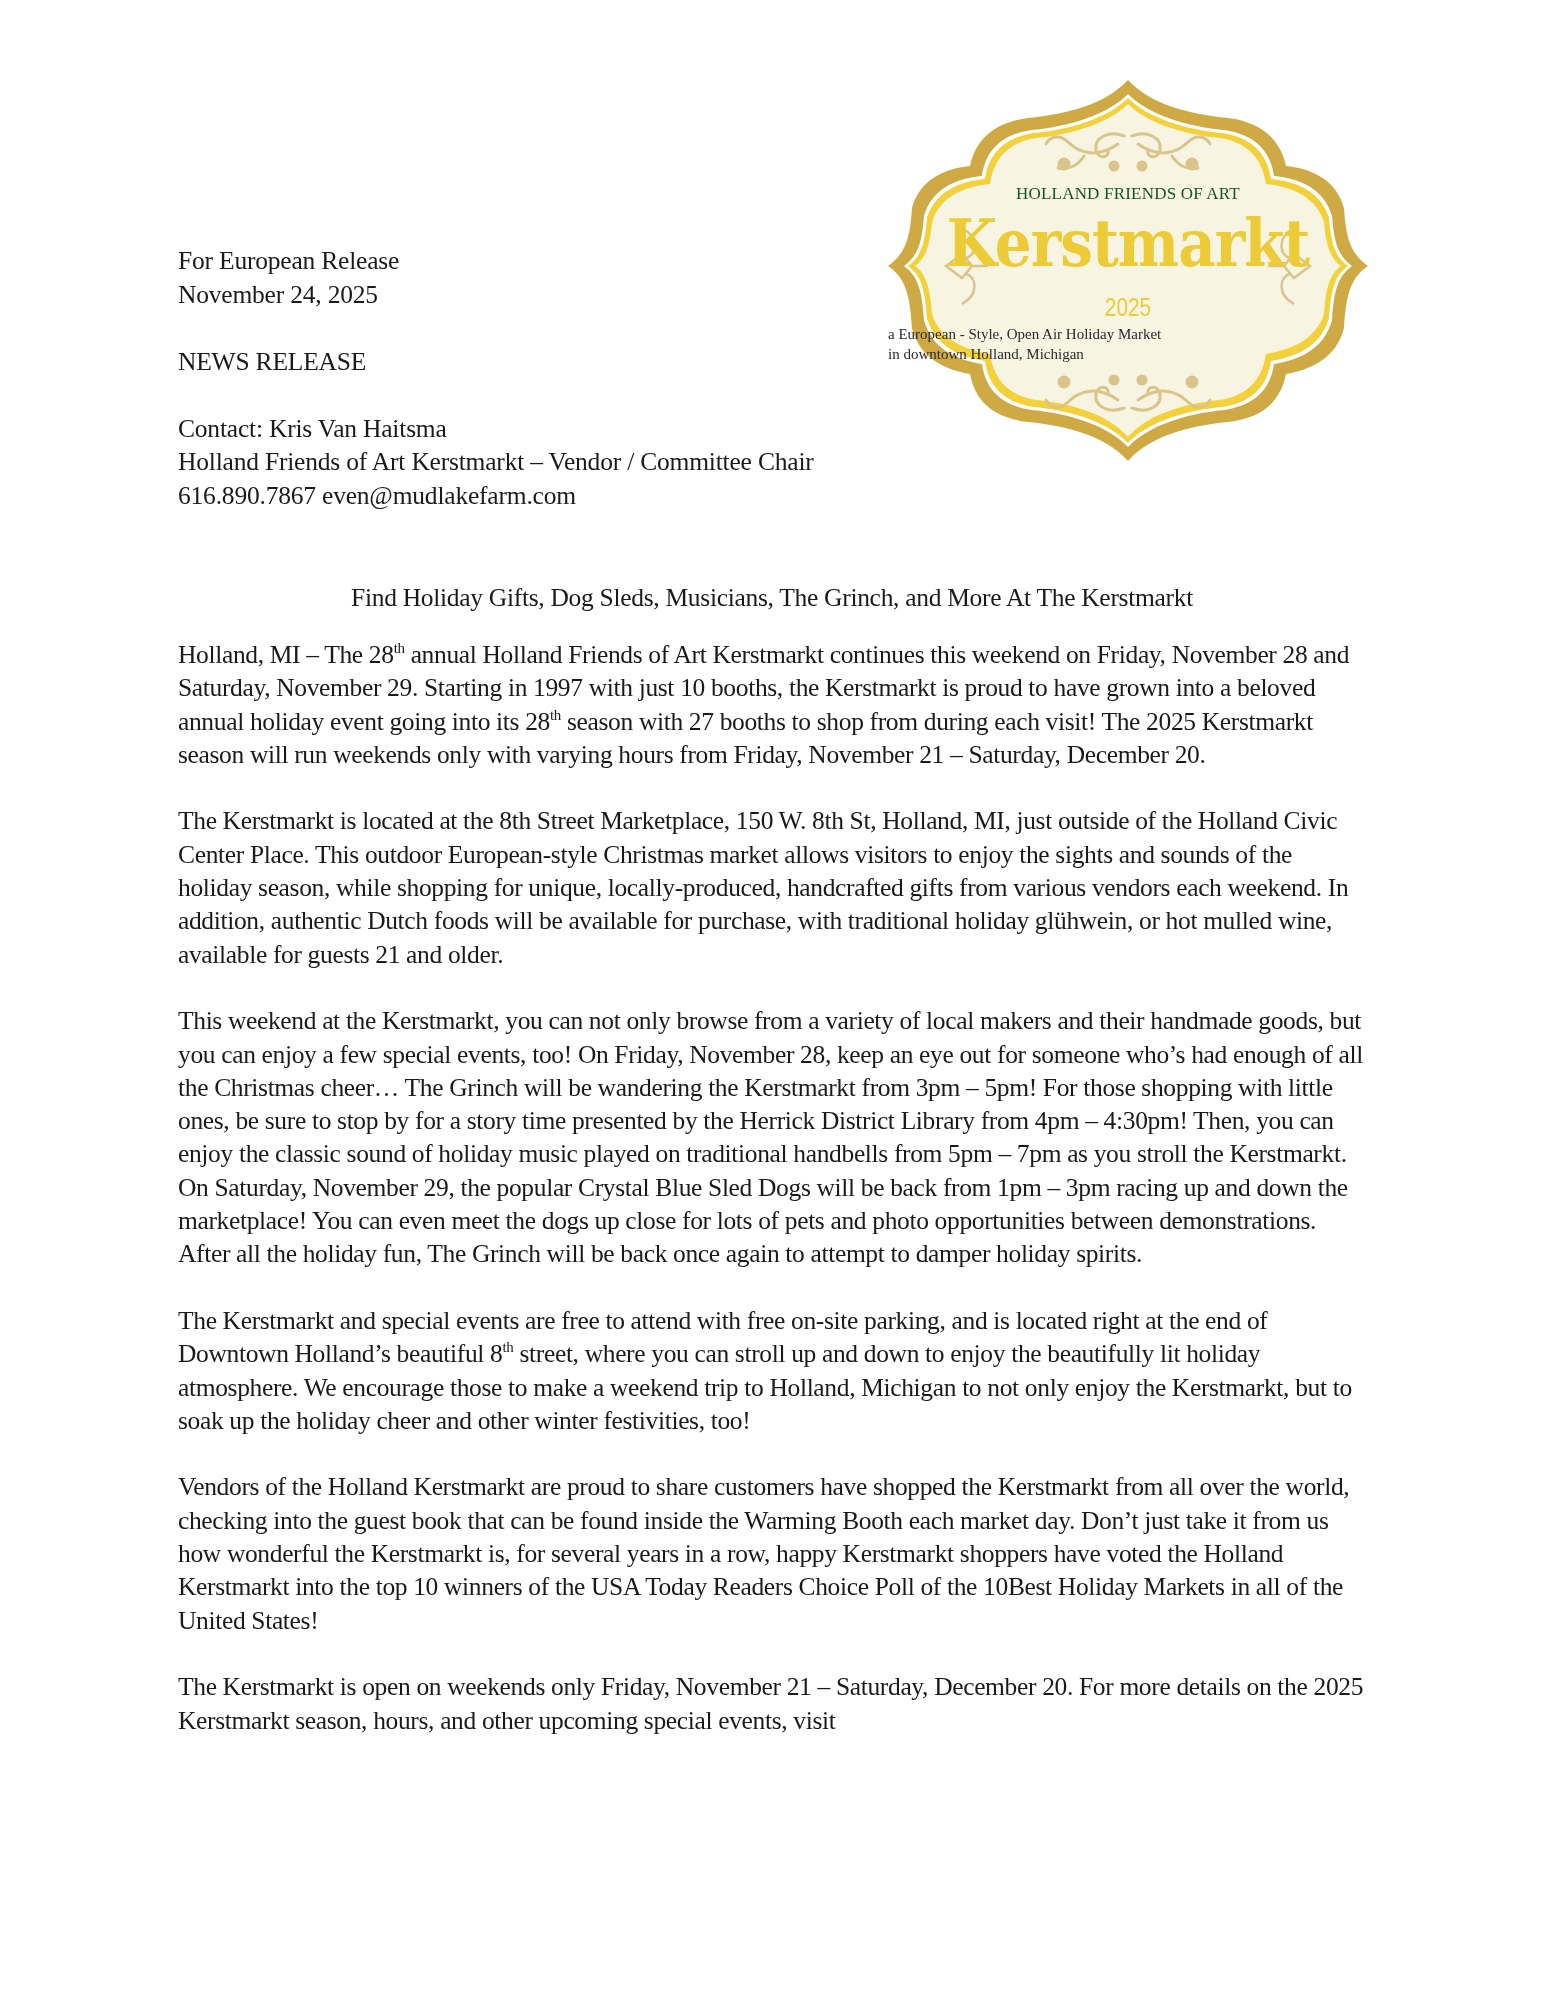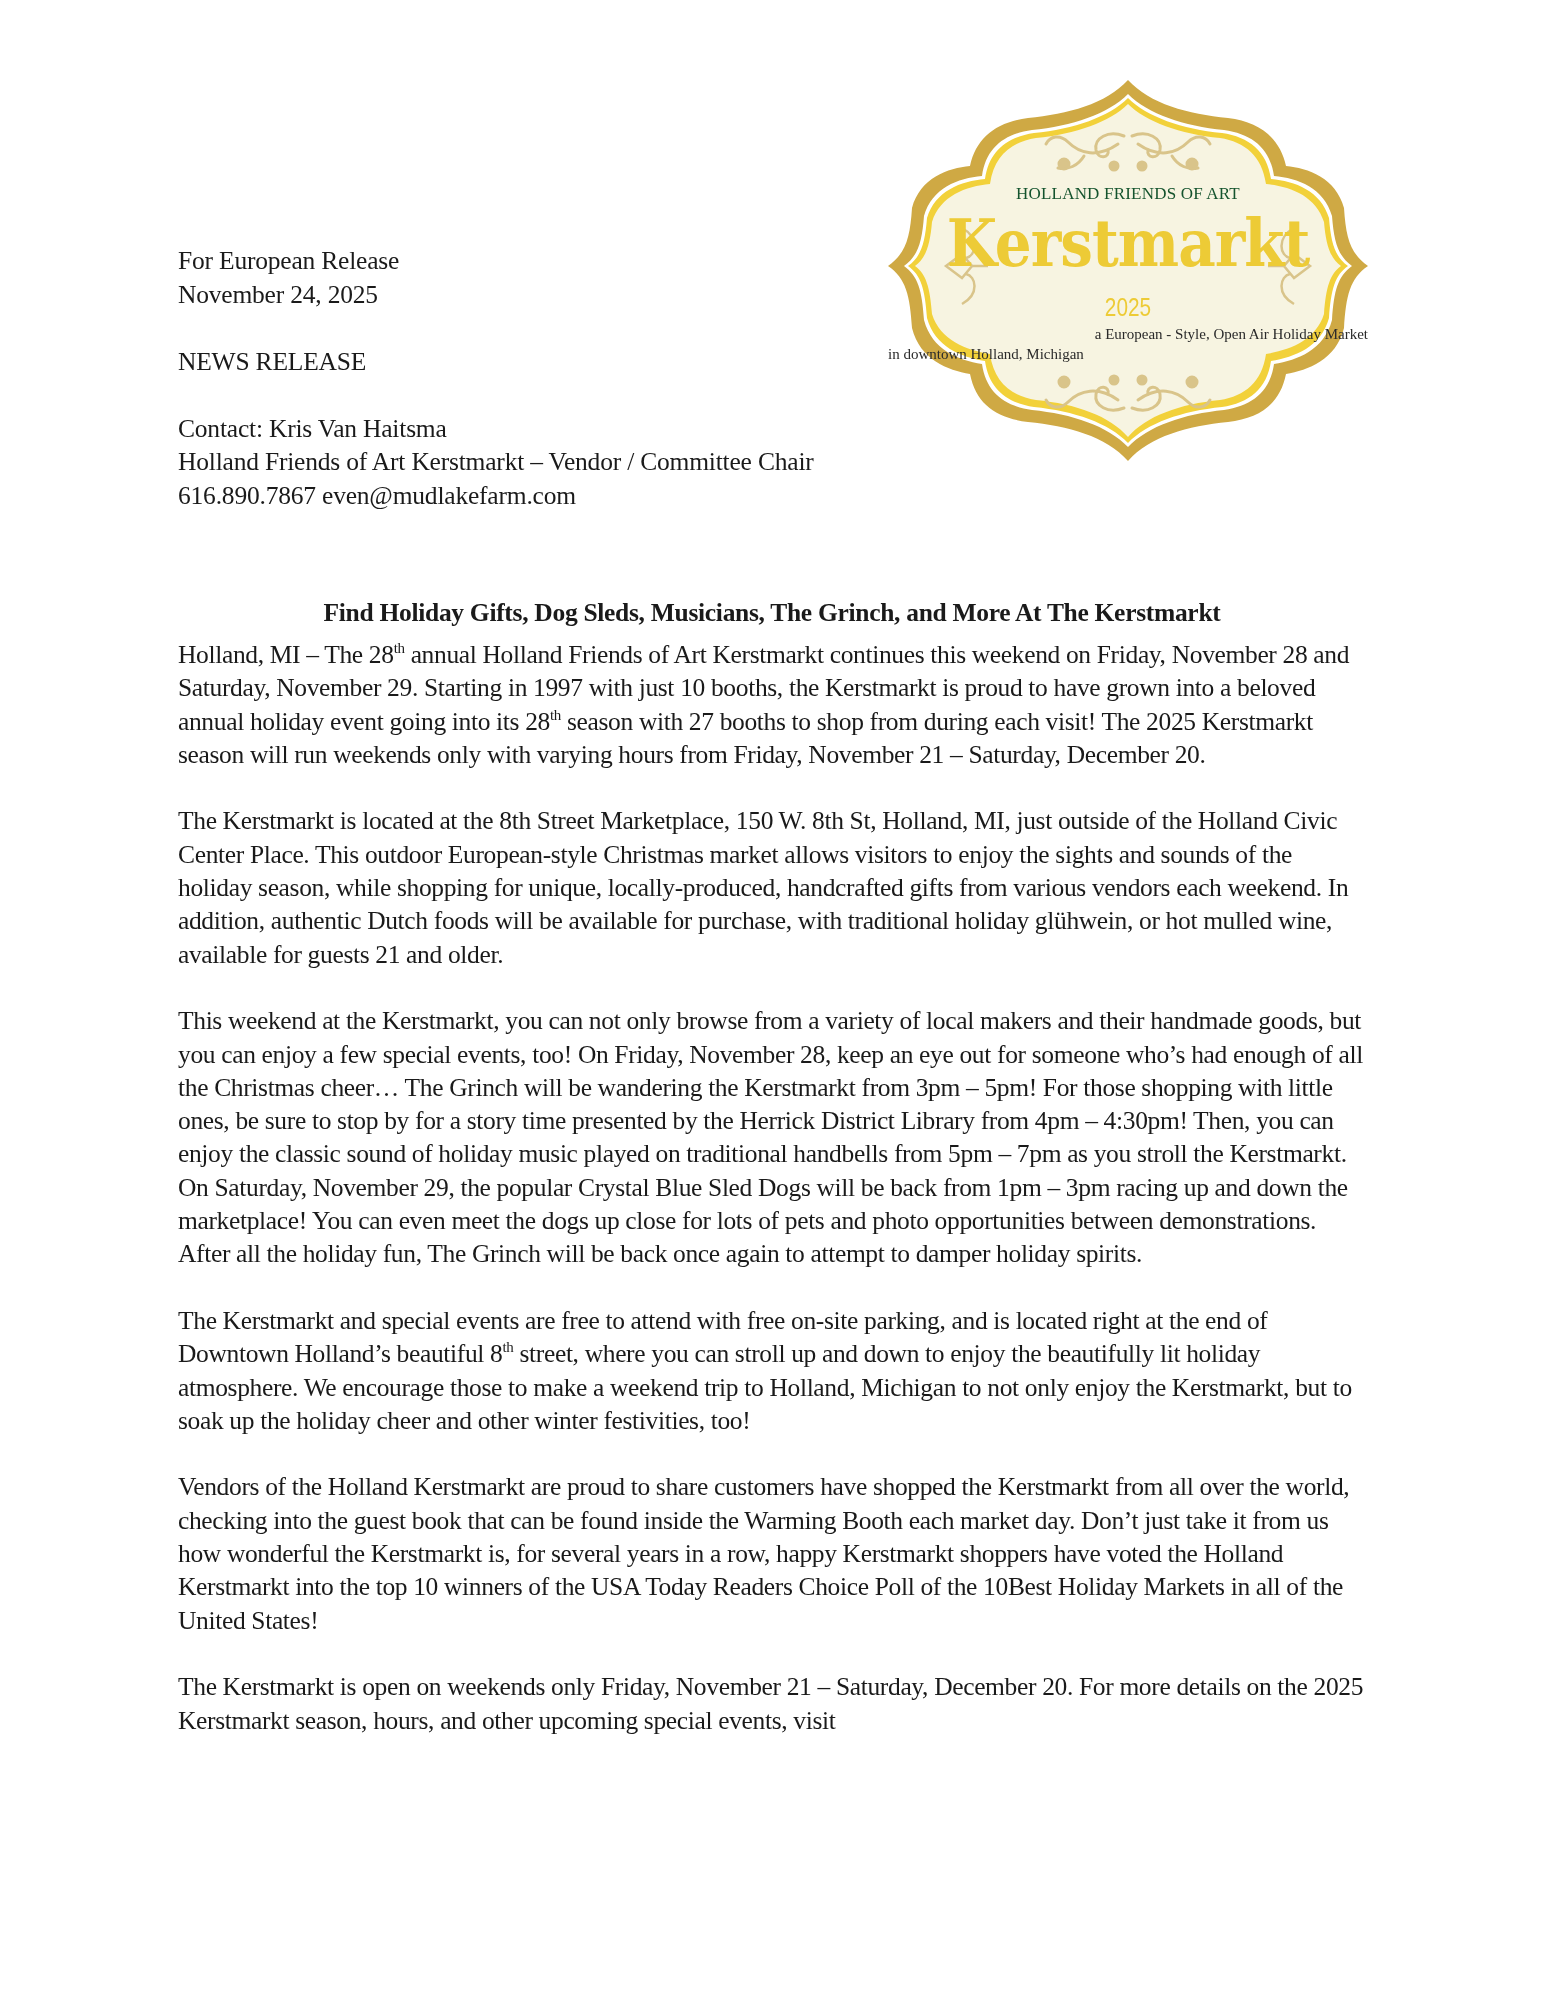--- a/index.html
+++ b/index.html
@@ -5,21 +5,21 @@
   html, body { margin: 0; padding: 0; background: #ffffff; }
   body { width: 1545px; height: 2000px; position: relative; overflow: hidden;
          font-family: "Liberation Serif", "DejaVu Serif", serif; color: #1a1a1a; }
   .page { position: absolute; left: 0; top: 0; width: 1545px; height: 2000px; }
   .hdr { position: absolute; left: 178px; top: 244px; font-size: 25.5px; line-height: 33.5px; letter-spacing: -0.2px; }
   .hdr p { margin: 0; }
   .gap { height: 33.5px; }
   .logo { position: absolute; left: 888px; top: 78px; width: 480px; height: 385px; }
   .logo svg { width: 100%; height: 100%; display: block; }
   .headline { position: absolute; left: 178px; width: 1188px; top: 581px; text-align: center;
-              font-weight: bold; font-size: 25.5px; line-height: 33px; letter-spacing: -0.3px; margin-top: 15px; }
+              font-weight: normal; font-size: 25.5px; line-height: 33px; letter-spacing: -0.3px; }
   .body { position: absolute; left: 178px; top: 638px; width: 1190px; font-size: 25.5px; line-height: 33.3px; letter-spacing: -0.35px; }
   .body p { margin: 0 0 33.3px 0; }
   sup { font-size: 15px; line-height: 0; vertical-align: 10px; }
 </style>
 </head>
 <body>
 
 <div class="page">
 
   <div class="hdr">
@@ -74,21 +74,21 @@
       <g fill="none" stroke="#D9C48A" stroke-width="2.5">
         <path d="M422 188 L406 176 L396 188 L406 200 Z"></path>
         <path d="M406 150 C388 160 392 178 402 180"></path>
         <path d="M406 226 C388 216 392 198 402 196"></path>
         <path d="M396 188 L380 188"></path>
       </g>
     </svg>
     <div style="position:absolute;left:0;width:480px;top:106px;text-align:center;font-family:'Liberation Serif',serif;font-size:17px;color:#14532d;letter-spacing:0.2px;">HOLLAND FRIENDS OF ART</div>
     <div style="position:absolute;left:0;width:480px;top:128px;text-align:center;font-family:'DejaVu Serif',serif;font-size:58px;font-weight:bold;color:#EDCB36;letter-spacing:-1px;transform:scaleY(1.12);transform-origin:top;">Kerstmarkt</div>
     <div style="position:absolute;left:0;width:480px;top:214px;text-align:center;font-family:'Liberation Sans',sans-serif;font-size:26px;color:#EDCB36;transform:scaleX(0.8);">2025</div>
-    <div style="position:absolute;left:0;width:480px;top:248px;text-align:right;font-family:'Liberation Serif',serif;font-size:15px;color:#2a2a2a;">a European - Style, Open Air Holiday Market</div>
+    <div style="position:absolute;left:0;width:480px;top:248px;text-align:left;font-family:'Liberation Serif',serif;font-size:15px;color:#2a2a2a;">a European - Style, Open Air Holiday Market</div>
     <div style="position:absolute;left:0;width:480px;top:268px;font-family:'Liberation Serif',serif;font-size:15px;color:#2a2a2a;">in downtown Holland, Michigan</div>
   </div>
 
   <div class="headline">Find Holiday Gifts, Dog Sleds, Musicians, The Grinch, and More At The Kerstmarkt</div>
 
   <div class="body">
     <p><span>Holland, MI – The 28</span><sup>th</sup><span> annual Holland Friends of Art Kerstmarkt continues this weekend on Friday, November 28 and Saturday, November 29. Starting in 1997 with just 10 booths, the Kerstmarkt is proud to have grown into a beloved annual holiday event going into its 28</span><sup>th</sup><span> season with 27 booths to shop from during each visit! The 2025 Kerstmarkt season will run weekends only with varying hours from Friday, November 21 – Saturday, December 20.</span></p>
     <p>The Kerstmarkt is located at the 8th Street Marketplace, 150 W. 8th St, Holland, MI, just outside of the Holland Civic Center Place. This outdoor European-style Christmas market allows visitors to enjoy the sights and sounds of the holiday season, while shopping for unique, locally-produced, handcrafted gifts from various vendors each weekend. In addition, authentic Dutch foods will be available for purchase, with traditional holiday glühwein, or hot mulled wine, available for guests 21 and older.</p>
     <p>This weekend at the Kerstmarkt, you can not only browse from a variety of local makers and their handmade goods, but you can enjoy a few special events, too! On Friday, November 28, keep an eye out for someone who’s had enough of all the Christmas cheer… The Grinch will be wandering the Kerstmarkt from 3pm – 5pm! For those shopping with little ones, be sure to stop by for a story time presented by the Herrick District Library from 4pm – 4:30pm! Then, you can enjoy the classic sound of holiday music played on traditional handbells from 5pm – 7pm as you stroll the Kerstmarkt. On Saturday, November 29, the popular Crystal Blue Sled Dogs will be back from 1pm – 3pm racing up and down the marketplace! You can even meet the dogs up close for lots of pets and photo opportunities between demonstrations. After all the holiday fun, The Grinch will be back once again to attempt to damper holiday spirits.</p>
     <p><span>The Kerstmarkt and special events are free to attend with free on-site parking, and is located right at the end of Downtown Holland’s beautiful 8</span><sup>th</sup><span> street, where you can stroll up and down to enjoy the beautifully lit holiday atmosphere. We encourage those to make a weekend trip to Holland, Michigan to not only enjoy the Kerstmarkt, but to soak up the holiday cheer and other winter festivities, too!</span></p>

